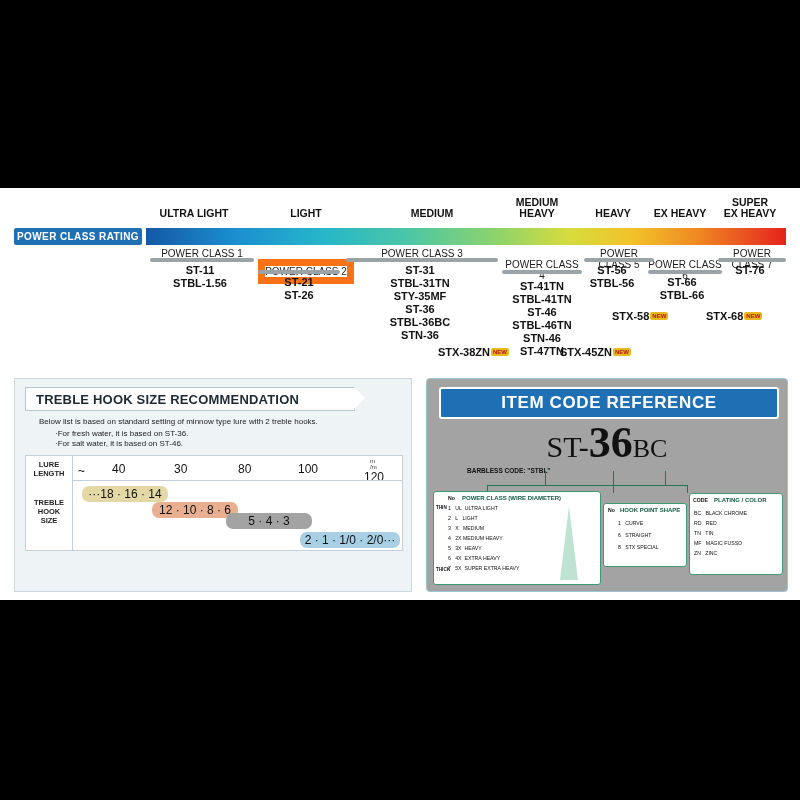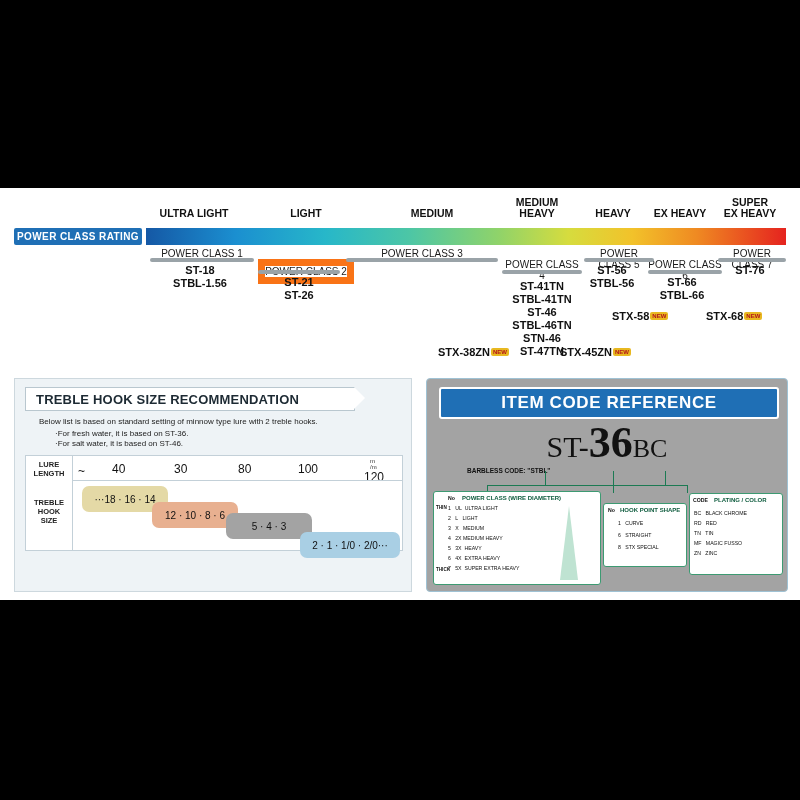--- a/index.html
+++ b/index.html
@@ -25,22 +25,22 @@
   #treble{position:absolute;left:14px;top:190px;width:396px;height:212px;background:#eef3f6;border:1px solid #cdd8de;}
   .tr-title{position:absolute;left:10px;top:8px;width:318px;height:22px;background:#fff;border:1px solid #b9c7cf;
             display:flex;align-items:center;padding-left:10px;font-size:13px;font-weight:bold;color:#1d2a33;letter-spacing:.2px;}
   .tr-title:after{content:"";position:absolute;right:-11px;top:-1px;border-left:11px solid #fff;
             border-top:11px solid transparent;border-bottom:11px solid transparent;}
   .tr-note{position:absolute;left:24px;font-size:8px;color:#222;}
   .tr-table{position:absolute;left:10px;top:76px;width:376px;height:94px;background:#fff;border:1px solid #c3d0d8;}
   .tr-hdr{position:absolute;font-size:7.5px;font-weight:bold;color:#222;text-align:center;line-height:9px;}
   .tr-num{position:absolute;font-size:12px;color:#111;}
   .mm{position:absolute;font-size:6px;color:#333;}
-  .pill{position:absolute;height:26px;border-radius:7px;display:flex;align-items:center;justify-content:center;
-        font-size:10px;color:#111;white-space:nowrap;}
+  .pill{position:absolute;height:16px;border-radius:7px;display:flex;align-items:center;justify-content:center;
+        font-size:12px;color:#111;white-space:nowrap;}
   .tr-foot{position:absolute;left:10px;top:176px;width:376px;height:18px;background:#dff1fa;border:1px solid #b6d8e8;
            display:flex;align-items:center;padding-left:10px;font-size:8px;color:#11324a;}
 
   
   #item{position:absolute;left:426px;top:190px;width:360px;height:212px;background:#a3a3a3;border:1px solid #9fc2d4;border-radius:4px;}
   .it-title{position:absolute;left:12px;top:8px;width:336px;height:28px;background:#1f6fb5;border:2px solid #fff;border-radius:3px;
             display:flex;align-items:center;justify-content:center;color:#fff;font-size:17px;font-weight:bold;letter-spacing:.6px;}
   .bigcode{position:absolute;left:0;top:38px;width:360px;text-align:center;color:#111;font-family:"Liberation Serif",serif;}
   .bigcode .s1{font-size:30px;}
   .bigcode .s2{font-size:44px;font-weight:bold;}
@@ -80,24 +80,30 @@
     <div class="cls-label" style="left:718px;top:60px;width:68px;">POWER CLASS 7</div>
 
     <div class="cls-line" style="left:150px;top:70px;width:104px;"></div>
     <div class="cls-line" style="left:258px;top:82px;width:82px;"></div>
     <div class="cls-line" style="left:346px;top:70px;width:152px;"></div>
     <div class="cls-line" style="left:502px;top:82px;width:80px;"></div>
     <div class="cls-line" style="left:584px;top:70px;width:70px;"></div>
     <div class="cls-line" style="left:648px;top:82px;width:74px;"></div>
     <div class="cls-line" style="left:718px;top:70px;width:68px;"></div>
 
-    <div class="models" style="left:148px;top:76px;width:104px;white-space:pre-line;">ST-18
+    <div class="models" style="left:148px;top:76px;width:104px;white-space:pre-line;">ST-11
 STBL-1.56</div>
     <div class="models" style="left:258px;top:88px;width:82px;white-space:pre-line;">ST-21
 ST-26</div>
+    <div class="models" style="left:350px;top:76px;width:140px;white-space:pre-line;">ST-31
+STBL-31TN
+STY-35MF
+ST-36
+STBL-36BC
+STN-36</div>
     <div class="models" style="left:496px;top:92px;width:92px;white-space:pre-line;">ST-41TN
 STBL-41TN
 ST-46
 STBL-46TN
 STN-46
 ST-47TN</div>
     <div class="models" style="left:580px;top:76px;width:64px;white-space:pre-line;">ST-56
 STBL-56</div>
     <div class="models" style="left:646px;top:88px;width:72px;white-space:pre-line;">ST-66
 STBL-66</div>

